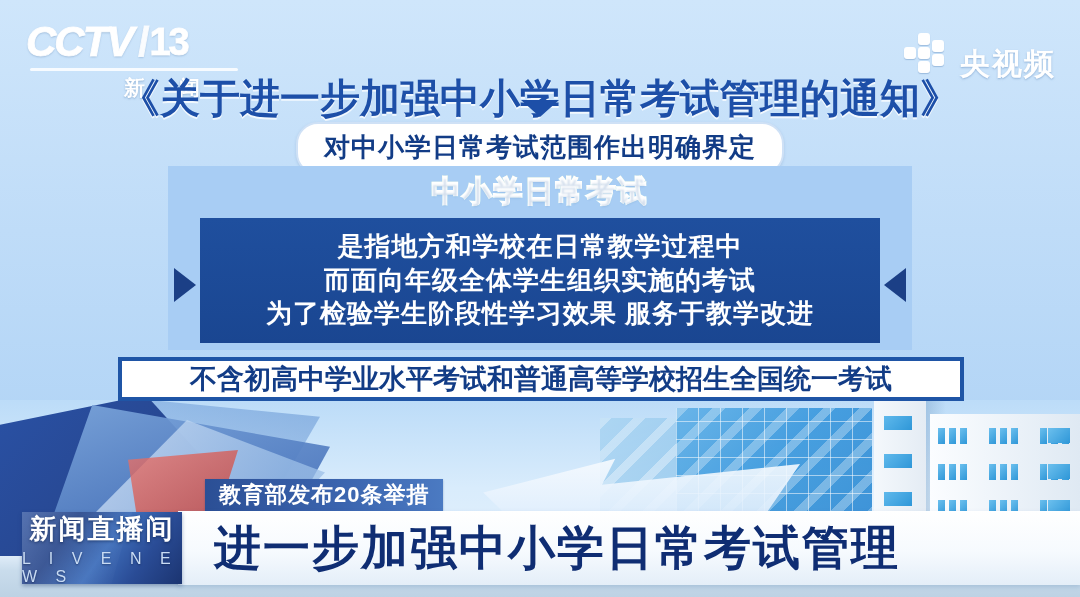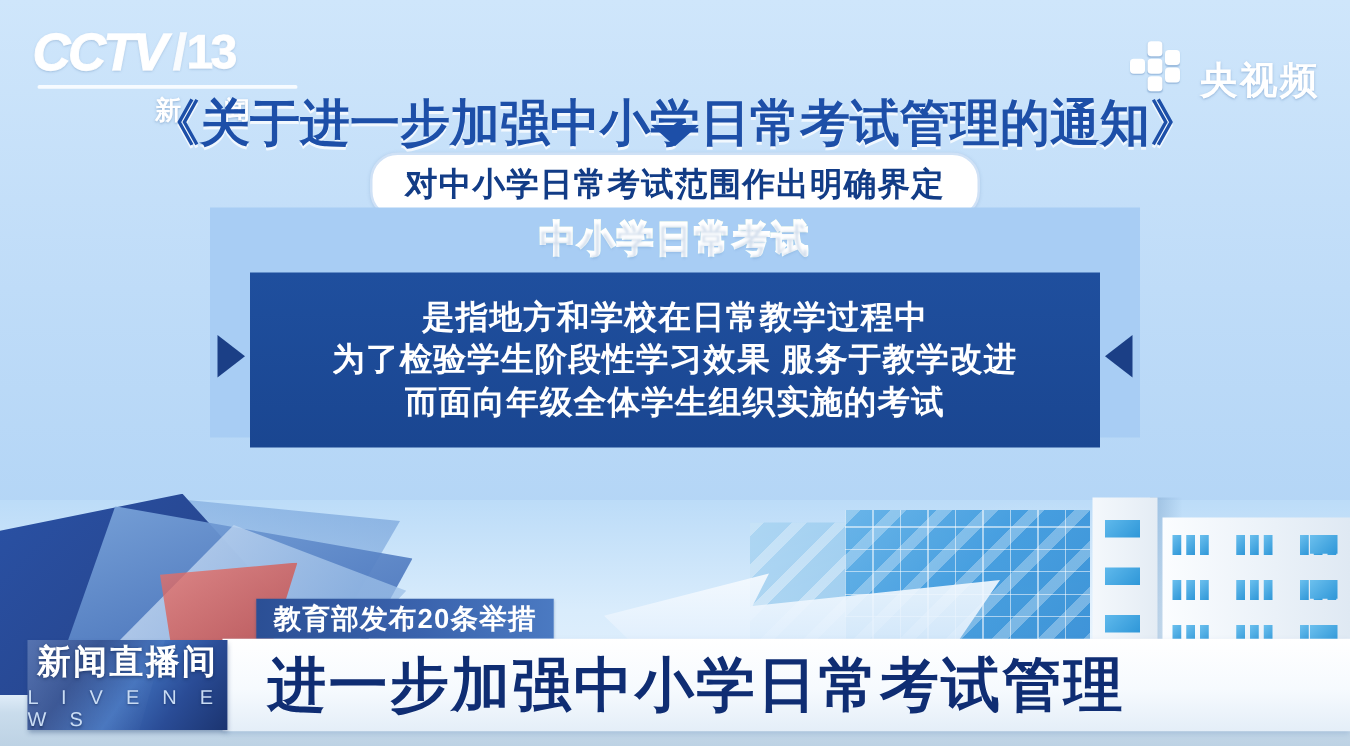--- a/index.html
+++ b/index.html
@@ -154,21 +154,21 @@
   .panel-heading {
     position:absolute; left:0; right:0; top:6px; text-align:center;
     font-size:29px; font-weight:normal; letter-spacing:2px;
     background:linear-gradient(180deg,#eef7c8 0%,#bfe6c8 30%,#6fc6e2 62%,#2f97d8 100%);
     -webkit-background-clip:text; background-clip:text; color:transparent;
     -webkit-text-stroke:3px #ffffff; paint-order:stroke fill;
     text-shadow:0 2px 2px rgba(70,120,180,.25);
   }
 
   .dark-box {
-    position:absolute; left:200px; top:218px; width:680px; height:140px;
+    position:absolute; left:200px; top:218px; width:680px; height:125px;
     background:linear-gradient(180deg,#1f4f9e 0%,#1a4691 100%);
     display:flex; flex-direction:column; align-items:center; justify-content:center;
     gap:2px; padding:6px 0;
   }
   .dark-box .line {
     color:#ffffff; font-size:26px; font-weight:bold; letter-spacing:1px;
     line-height:1.22; white-space:nowrap;
   }
 
   .tri { position:absolute; width:0; height:0; top:268px; }
@@ -330,24 +330,25 @@
 
   <div class="panel">
     <div class="panel-heading">中小学日常考试</div>
   </div>
 
   <div class="tri tri-l"></div>
   <div class="tri tri-r"></div>
 
   <div class="dark-box">
     <div class="line">是指地方和学校在日常教学过程中</div>
+    <div class="line">而面向年级全体学生组织实施的考试</div>
     <div class="line">为了检验学生阶段性学习效果 服务于教学改进</div>
-    <div class="line">而面向年级全体学生组织实施的考试</div>
-  </div>
-
+  </div>
+
+  <div class="note">不含初高中学业水平考试和普通高等学校招生全国统一考试</div>
 
   <div class="kicker">教育部发布20条举措</div>
   <div class="headline">
     <span>进一步加强中小学日常考试管理</span>
   </div>
 
   <div class="brand">
     <div class="brand-cn">新闻直播间</div>
     <div class="brand-en">L I V E  N E W S</div>
   </div>

